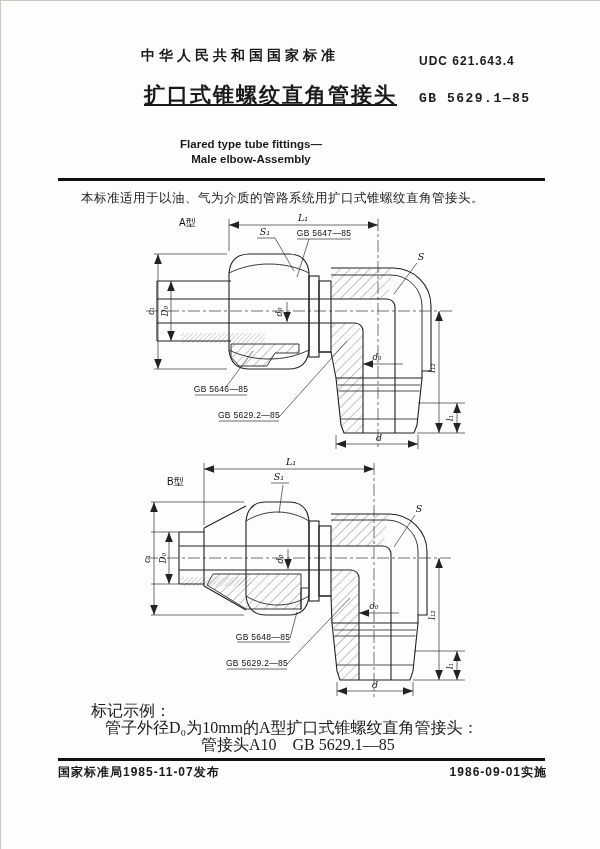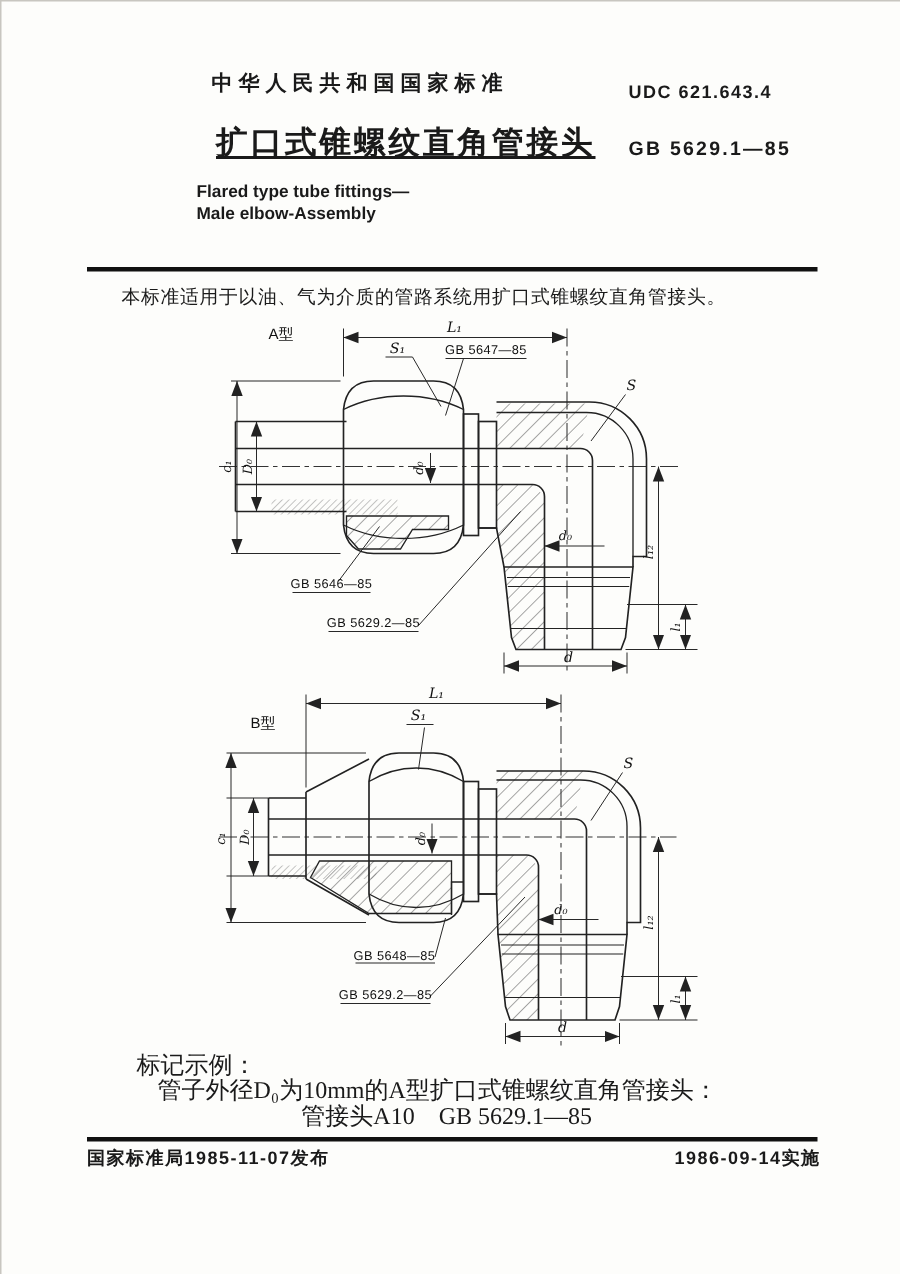--- a/index.html
+++ b/index.html
@@ -7,26 +7,26 @@
     position:relative;width:600px;height:849px;margin:0 auto;
     background:#fdfdfb;border:1px solid #c8c6c0;
     font-family:"Liberation Serif", serif;color:#1a1a1a;overflow:hidden;
   }
   .abs{position:absolute;}
   .cn-head{
     font-family:"Liberation Sans", sans-serif;font-weight:bold;
     font-size:14px;letter-spacing:4px;white-space:nowrap;
   }
   .udc{font-family:"Liberation Sans", sans-serif;font-weight:bold;font-size:12px;letter-spacing:1px;white-space:nowrap;}
-  .std-no{font-family:Liberation Sans, sans-serif;font-weight:bold;font-size:13px;letter-spacing:1.5px;white-space:nowrap;}
+  .std-no{font-family:Liberation Mono, monospace;font-weight:bold;font-size:13px;letter-spacing:1.5px;white-space:nowrap;}
   .title-cn{
     font-family:"Liberation Sans", sans-serif;font-weight:bold;
     font-size:21px;letter-spacing:2px;white-space:nowrap;
   }
-  .title-en{font-family:"Liberation Sans", sans-serif;font-weight:bold;font-size:11.5px;text-align:left;line-height:15px;}
+  .title-en{font-family:"Liberation Sans", sans-serif;font-weight:bold;font-size:11.5px;text-align:center;line-height:15px;margin-top:16px;}
   .rule{position:absolute;left:57px;width:487px;background:#111;}
   .scope{font-size:12.5px;letter-spacing:0.5px;white-space:nowrap;}
   .marking{font-size:16px;line-height:17px;white-space:nowrap;}
   .footer-txt{font-family:"Liberation Sans", sans-serif;font-weight:bold;font-size:12px;letter-spacing:1px;white-space:nowrap;}
   svg text{fill:#111;}
   .dimlbl{font-family:"DejaVu Serif", serif;font-style:italic;font-size:9.5px;}
   .dimlbl-sm{font-family:"DejaVu Serif", serif;font-style:italic;font-size:8.5px;}
   .reflbl{font-family:"Liberation Sans", sans-serif;font-size:8.5px;letter-spacing:0.3px;}
   .varlbl{font-family:"Liberation Sans", sans-serif;font-size:10px;}
 </style>
@@ -203,15 +203,15 @@
 
   <div class="abs marking" style="left:90px;top:701px;">
     <div>标记示例：</div>
     <div style="padding-left:14px;">管子外径D₀为10mm的A型扩口式锥螺纹直角管接头：</div>
     <div style="padding-left:26px;text-align:center;">管接头A10　GB  5629.1—85</div>
   </div>
 
   <div class="rule" style="top:757px;height:3px;"></div>
 
   <div class="abs footer-txt" style="left:57px;top:763px;">国家标准局1985-11-07发布</div>
-  <div class="abs footer-txt" style="right:54px;top:763px;">1986-09-14实施</div>
+  <div class="abs footer-txt" style="right:54px;top:763px;">1986-09-01实施</div>
 
 </div>
 
 </body></html>

